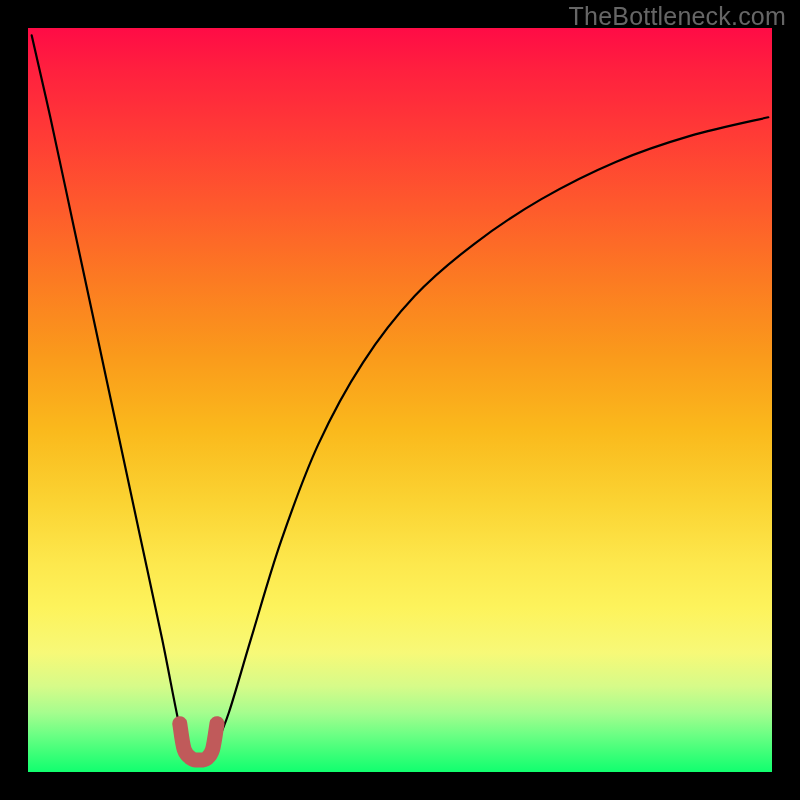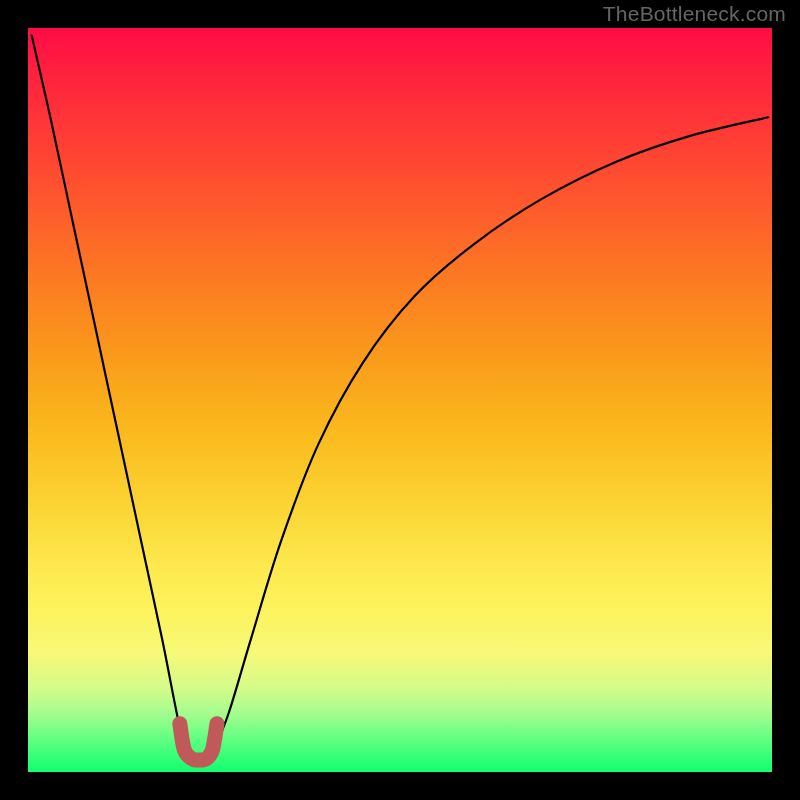--- a/index.html
+++ b/index.html
@@ -42,21 +42,21 @@
       #6cff84 95%,
       #3dff78 97.5%,
       #11ff6f 100%
     );
   }
   .watermark {
     position: absolute;
     top: 2px;
     right: 14px;
     color: #666;
-    font-size: 21px;
+    font-size: 25px;
     font-weight: 400;
     letter-spacing: 0.2px;
   }
   svg.curves {
     position: absolute;
     top: 0; left: 0;
     width: 744px;
     height: 744px;
   }
 </style>

